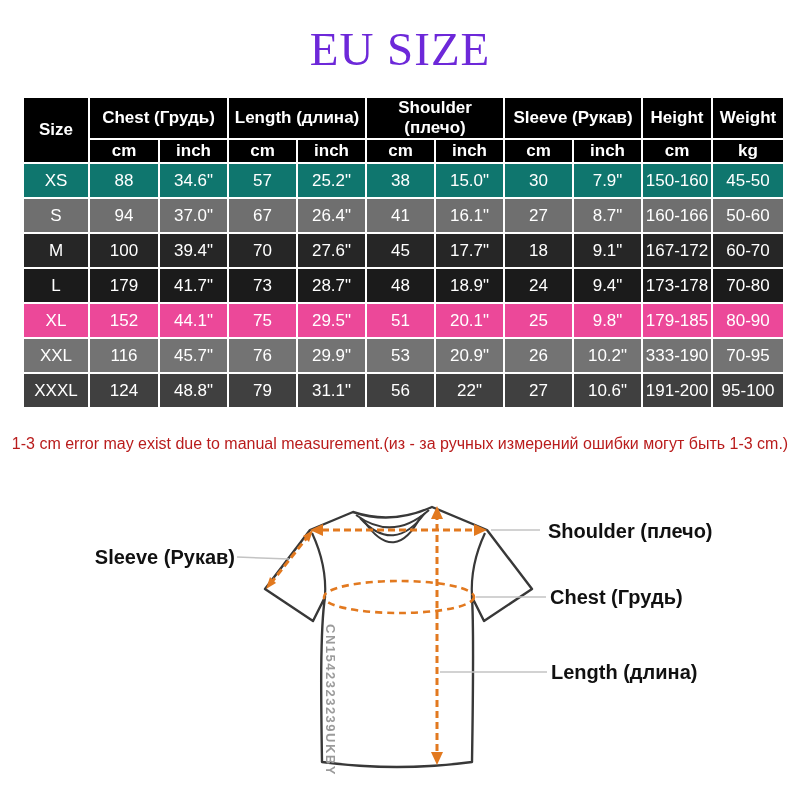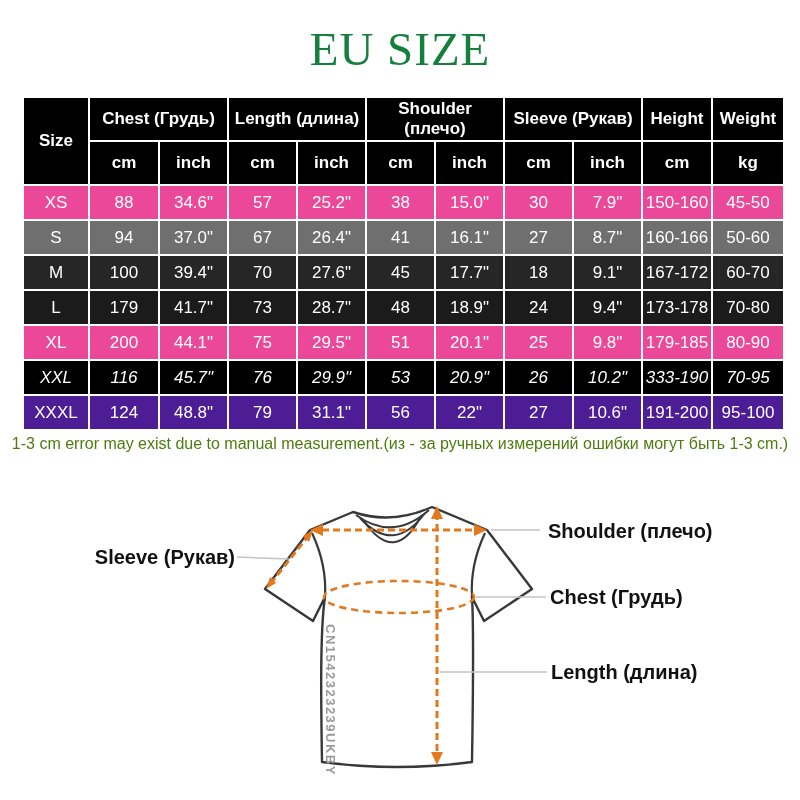--- a/index.html
+++ b/index.html
@@ -1,30 +1,30 @@
 <!DOCTYPE html>
 <html><head>
 <meta charset="utf-8">
 <style>
   html,body{margin:0;padding:0;background:#fff;}
   .page{position:relative;width:800px;height:800px;background:#fff;overflow:hidden;
         font-family:"Liberation Sans",sans-serif;}
   .title{position:absolute;top:22px;left:0;width:800px;margin:0;text-align:center;
          font-family:"Liberation Serif","DejaVu Serif",serif;font-weight:normal;
-         font-size:47px;color:#15803d;letter-spacing:1px;}
+         font-size:47px;color:#6d28d9;letter-spacing:1px;}
   .size-table{position:absolute;left:22px;top:96px;width:756px;border-collapse:collapse;
               table-layout:fixed;}
   .size-table th,.size-table td{border:2px solid #ffffff;color:#fff;text-align:center;
               vertical-align:middle;padding:0;overflow:hidden;}
   .size-table thead th{background:#000;font-weight:bold;font-size:17px;}
-  .size-table thead tr{height:44px;}
+  .size-table thead tr{height:24px;}
   .size-table tbody tr{height:35px;}
   .size-table tbody td{font-size:17px;font-weight:normal;}
   .disclaimer{position:absolute;top:434px;left:0;width:800px;text-align:center;
-              color:#4d7c0f;font-size:16px;line-height:20px;}
+              color:#b91c1c;font-size:16px;line-height:20px;}
   .diagram{position:absolute;left:0;top:480px;width:800px;height:320px;}
   .diagram text.dlabel{font-family:"Liberation Sans",sans-serif;font-weight:bold;
               font-size:20px;fill:#111;}
   .diagram text.vcode{font-family:"Liberation Sans",sans-serif;font-weight:bold;
               font-size:13px;fill:#9b9b9b;letter-spacing:1.5px;}
 </style>
 </head>
 <body>
 
 <div class="page">
@@ -62,21 +62,21 @@
         <th>inch</th>
         <th>cm</th>
         <th>inch</th>
         <th>cm</th>
         <th>inch</th>
         <th>cm</th>
         <th>kg</th>
       </tr>
     </thead>
     <tbody>
-      <tr style="background: #ec4899;">
+      <tr style="background: #0f766e;">
         <td>XS</td>
         <td>88</td>
         <td>34.6"</td>
         <td>57</td>
         <td>25.2"</td>
         <td>38</td>
         <td>15.0"</td>
         <td>30</td>
         <td>7.9"</td>
         <td>150-160</td>
@@ -116,45 +116,45 @@
         <td>28.7"</td>
         <td>48</td>
         <td>18.9"</td>
         <td>24</td>
         <td>9.4"</td>
         <td>173-178</td>
         <td>70-80</td>
       </tr>
       <tr style="background: #ec4899;">
         <td>XL</td>
-        <td>200</td>
+        <td>152</td>
         <td>44.1"</td>
         <td>75</td>
         <td>29.5"</td>
         <td>51</td>
         <td>20.1"</td>
         <td>25</td>
         <td>9.8"</td>
         <td>179-185</td>
         <td>80-90</td>
       </tr>
-      <tr style="background: #000000; font-style: italic;">
+      <tr style="background: #737373;">
         <td>XXL</td>
         <td>116</td>
         <td>45.7"</td>
         <td>76</td>
         <td>29.9"</td>
         <td>53</td>
         <td>20.9"</td>
         <td>26</td>
         <td>10.2"</td>
         <td>333-190</td>
         <td>70-95</td>
       </tr>
-      <tr style="background: #4c1d95;">
+      <tr style="background: #404040;">
         <td>XXXL</td>
         <td>124</td>
         <td>48.8"</td>
         <td>79</td>
         <td>31.1"</td>
         <td>56</td>
         <td>22"</td>
         <td>27</td>
         <td>10.6"</td>
         <td>191-200</td>

